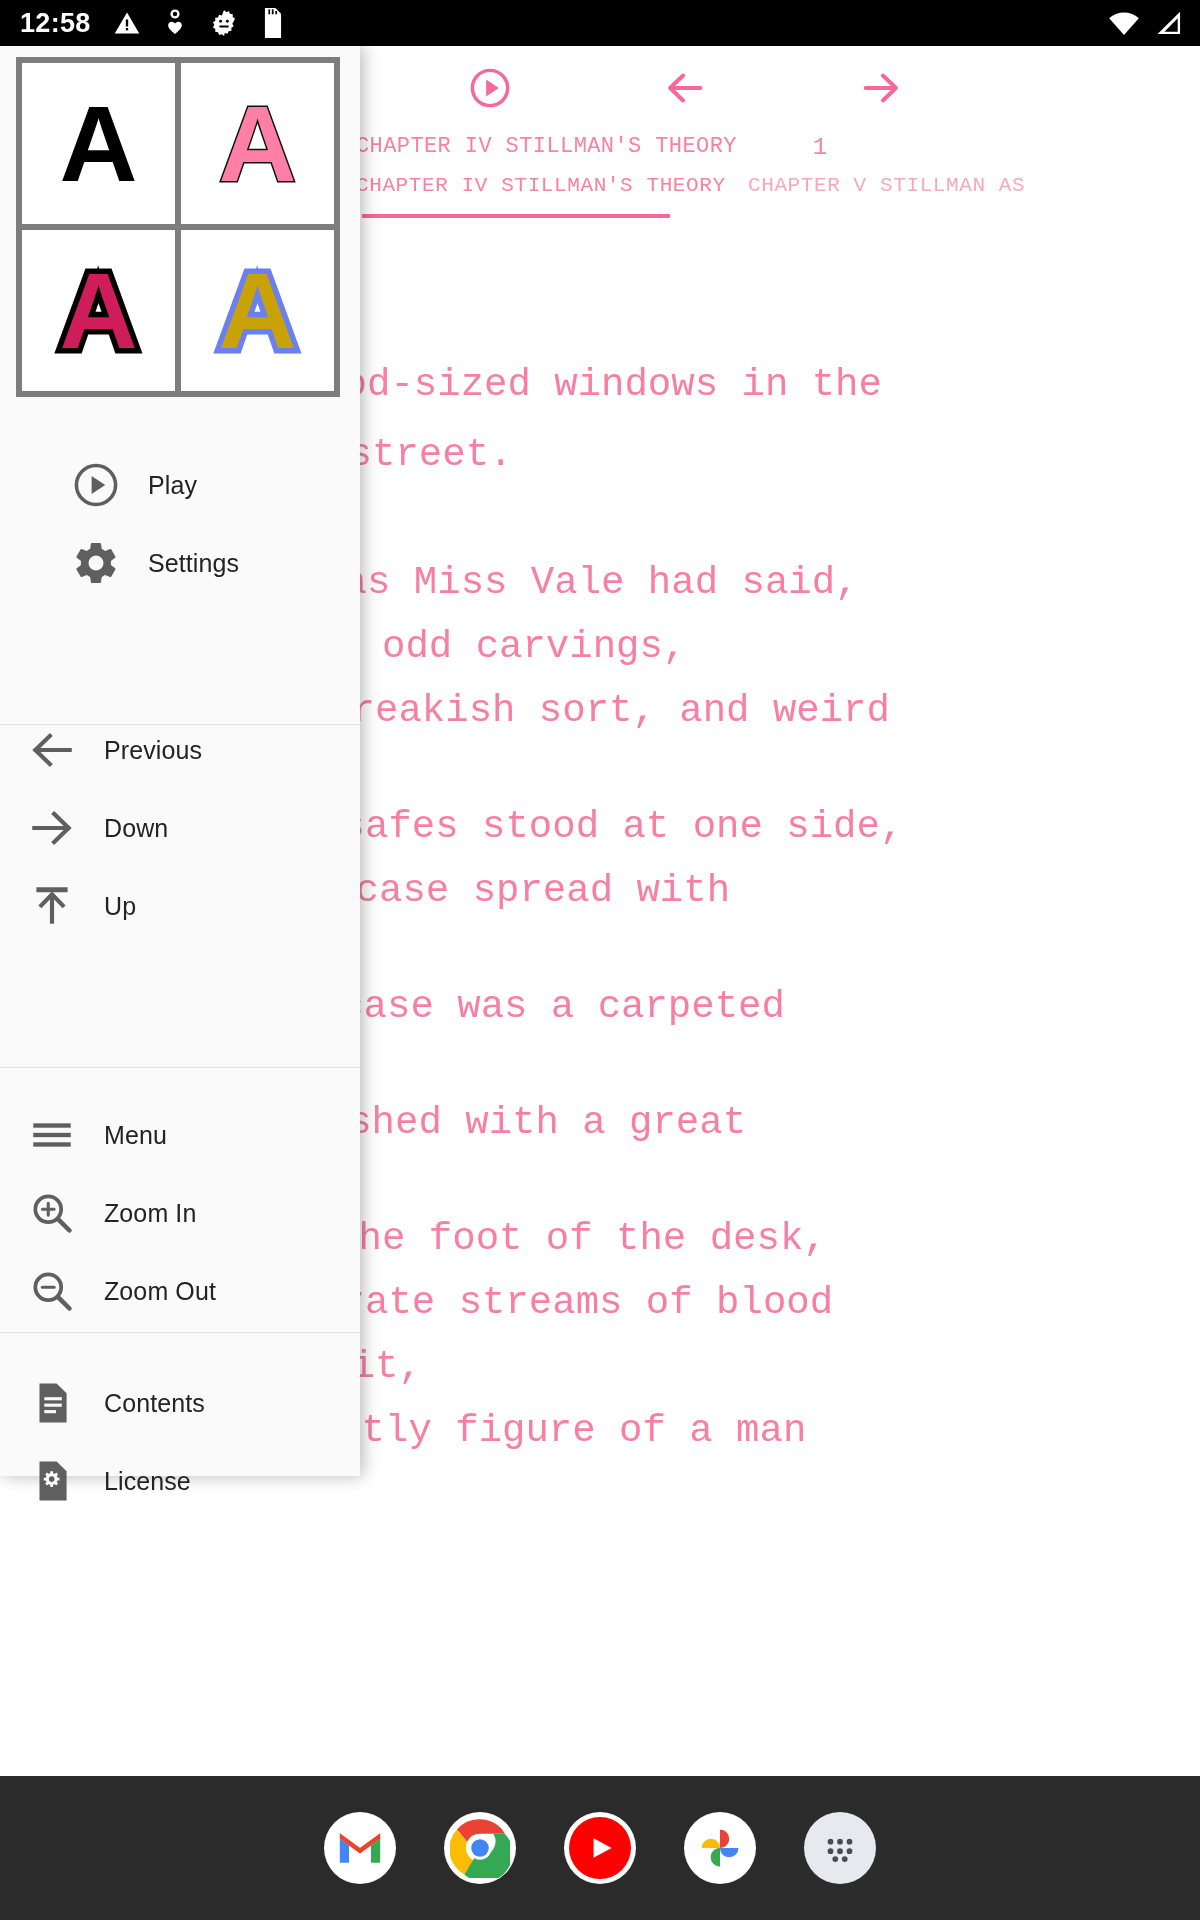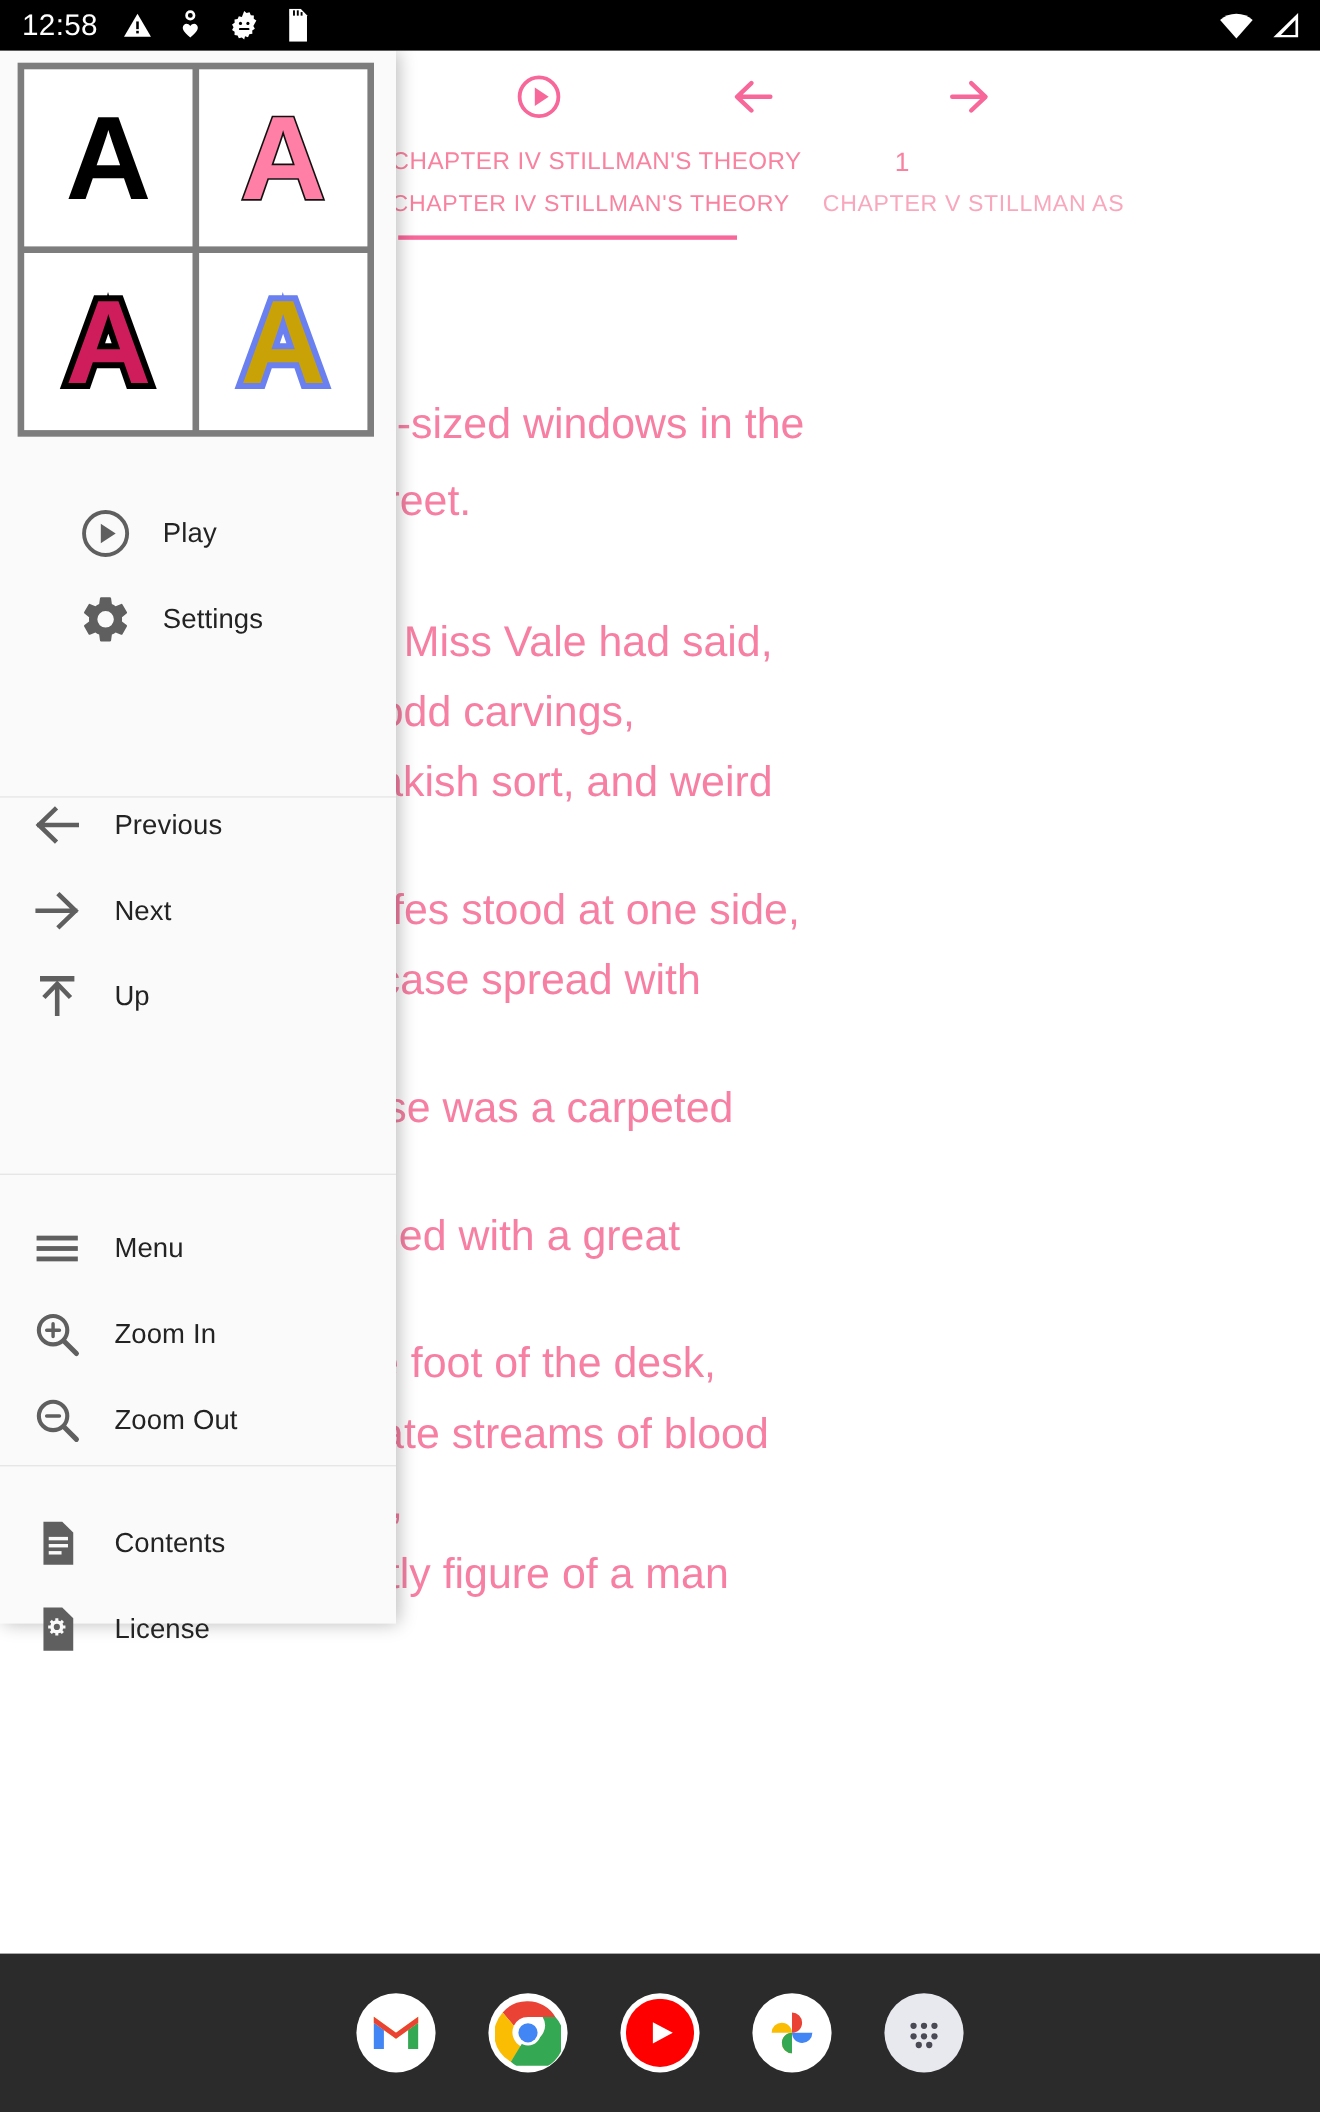--- a/index.html
+++ b/index.html
@@ -12,29 +12,30 @@
   #screen { position: relative; width: 1200px; height: 1920px; overflow: hidden; background:#fff; }
 
   
   .statusbar {
     position: absolute; top:0; left:0; width:1200px; height:46px;
     background:#000; color:#fff;
     display:flex; align-items:center;
     padding: 0 18px 0 20px;
     z-index: 60;
   }
-  .sb-clock { font-size:27px; letter-spacing:.3px; line-height:1; }
+  .sb-clock { font-size:27px; letter-spacing:.3px; line-height:1;font-weight:bold; }
   .sb-left-icons { display:flex; align-items:center; gap:22px; margin-left:22px; }
   .sb-right { margin-left:auto; display:flex; align-items:center; gap:14px; }
   .sb-ic { display:block; }
 
   
   .reader {
     position:absolute; top:46px; left:0; width:1200px; height:1774px;
     background:#fff;
+    font-family:Liberation Mono, monospace;
   }
   .reader-toolbar {
     position:absolute; top:0; left:0; width:1200px; height:82px;
   }
   .tb-btn {
     position:absolute; top:16px; width:70px; height:52px;
     display:flex; align-items:center; justify-content:center;
   }
   .tb-play { left:455px; }
   .tb-prev { left:650px; }
@@ -237,21 +238,21 @@
           </svg>
         </span>
         <span class="mi-label">Previous</span>
       </div>
       <div class="mi">
         <span class="mi-icon">
           <svg width="50" height="50" viewBox="0 0 24 24">
             <path d="M3.5 12 H19.8 M13 5.2 L20 12 L13 18.8" fill="none" stroke="#5f5f5f" stroke-width="2" stroke-linecap="square" stroke-linejoin="miter"></path>
           </svg>
         </span>
-        <span class="mi-label">Next</span>
+        <span class="mi-label">Down</span>
       </div>
       <div class="mi">
         <span class="mi-icon">
           <svg width="50" height="50" viewBox="0 0 24 24">
             <path d="M4.5 4.2 H19.5" stroke="#5f5f5f" stroke-width="2.4" stroke-linecap="butt"></path>
             <path d="M12 20.5 V7.2" stroke="#5f5f5f" stroke-width="2" stroke-linecap="butt"></path>
             <path d="M6.2 12.4 L12 6.4 L17.8 12.4" fill="none" stroke="#5f5f5f" stroke-width="2" stroke-linejoin="miter"></path>
           </svg>
         </span>
         <span class="mi-label">Up</span>

